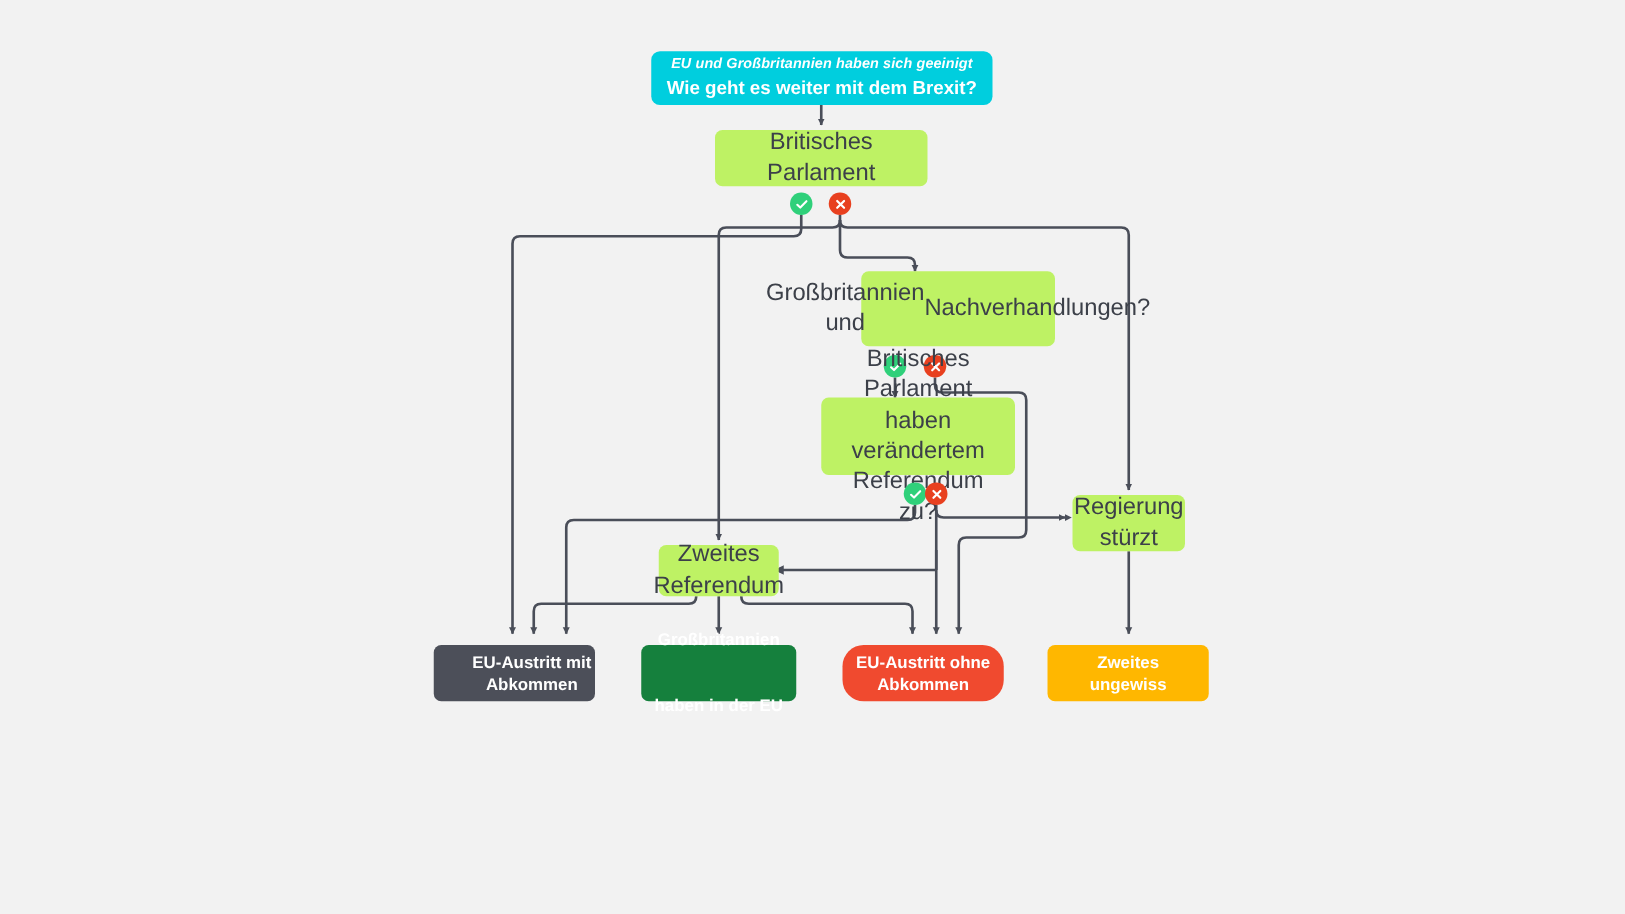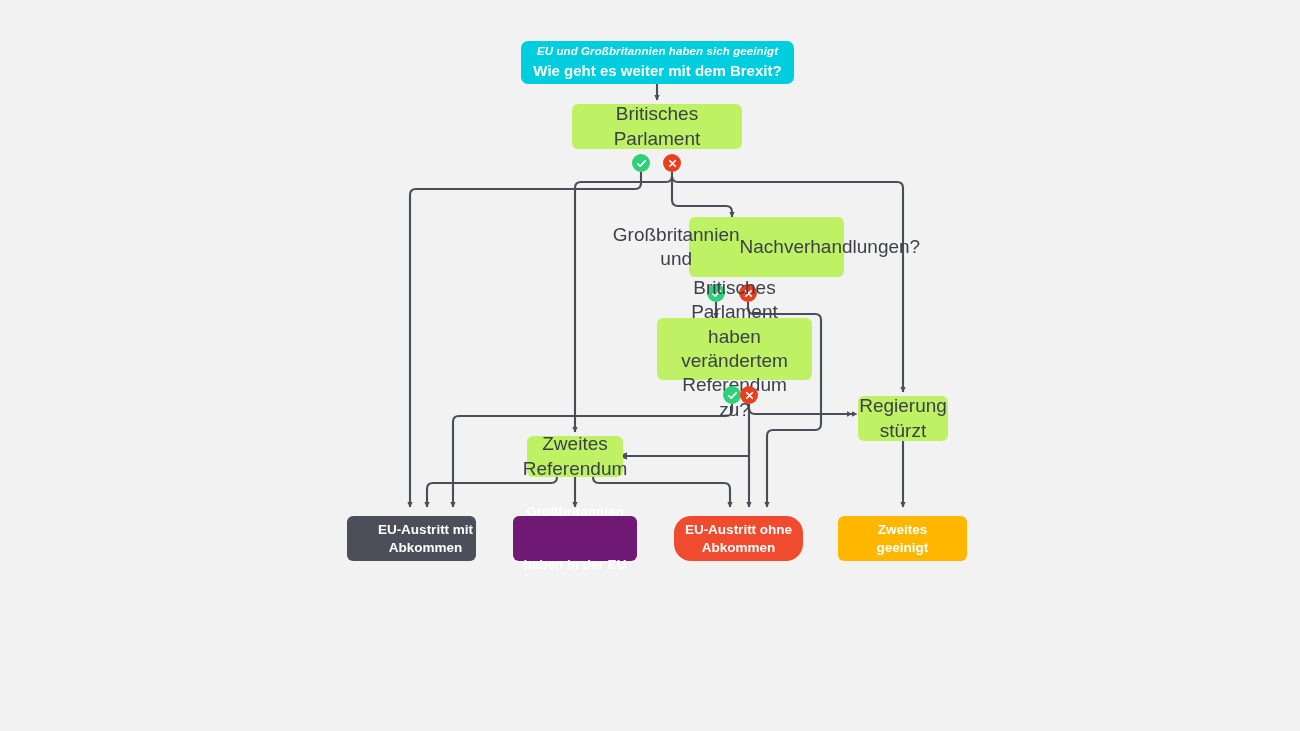--- a/index.html
+++ b/index.html
@@ -19,21 +19,21 @@
   .hdr{background:#00cede;color:#ffffff;border-radius:7px;
        flex-direction:column;line-height:1.2;}
   .hdr .sub{font-size:11.5px;font-style:italic;font-weight:bold;letter-spacing:.1px;}
   .hdr .main{font-size:15px;font-weight:bold;margin-top:3px;}
 
   .dec{background:#bef264;color:#3c4049;font-size:19px;line-height:1.28;
        border-radius:6px;padding:5px 8px;}
 
   .out{color:#ffffff;font-weight:bold;font-size:13.5px;line-height:1.3;border-radius:6px;}
   .out-grey{background:#4c4f59;padding-left:28px;}
-  .out-teal{background:#701a75;gap:35px;}
+  .out-teal{background:#15803d;gap:35px;}
   .out-red{background:#f04a2f;}
   .out-amber{background:#ffb700;}
 
   .badge{position:absolute;width:18px;height:18px;border-radius:50%;
          display:flex;align-items:center;justify-content:center;}
   .badge svg{display:block;}
   .badge-yes{background:#2fd07a;}
   .badge-no{background:#e8401f;}
 </style>
 </head>
@@ -168,16 +168,16 @@
     <span>haben in der EU</span>
   </div>
 
   <div class="node out out-red" style="left:674px;top:516px;width:129px;height:45px;flex-direction:column;border-radius:17px;">
     <span>EU-Austritt ohne</span>
     <span>Abkommen</span>
   </div>
 
   <div class="node out out-amber" style="left:838px;top:516px;width:129px;height:45px;flex-direction:column;">
     <span>Zweites</span>
-    <span>geeinigt</span>
+    <span>ungewiss</span>
   </div>
 
 </div>
 
 </body></html>

